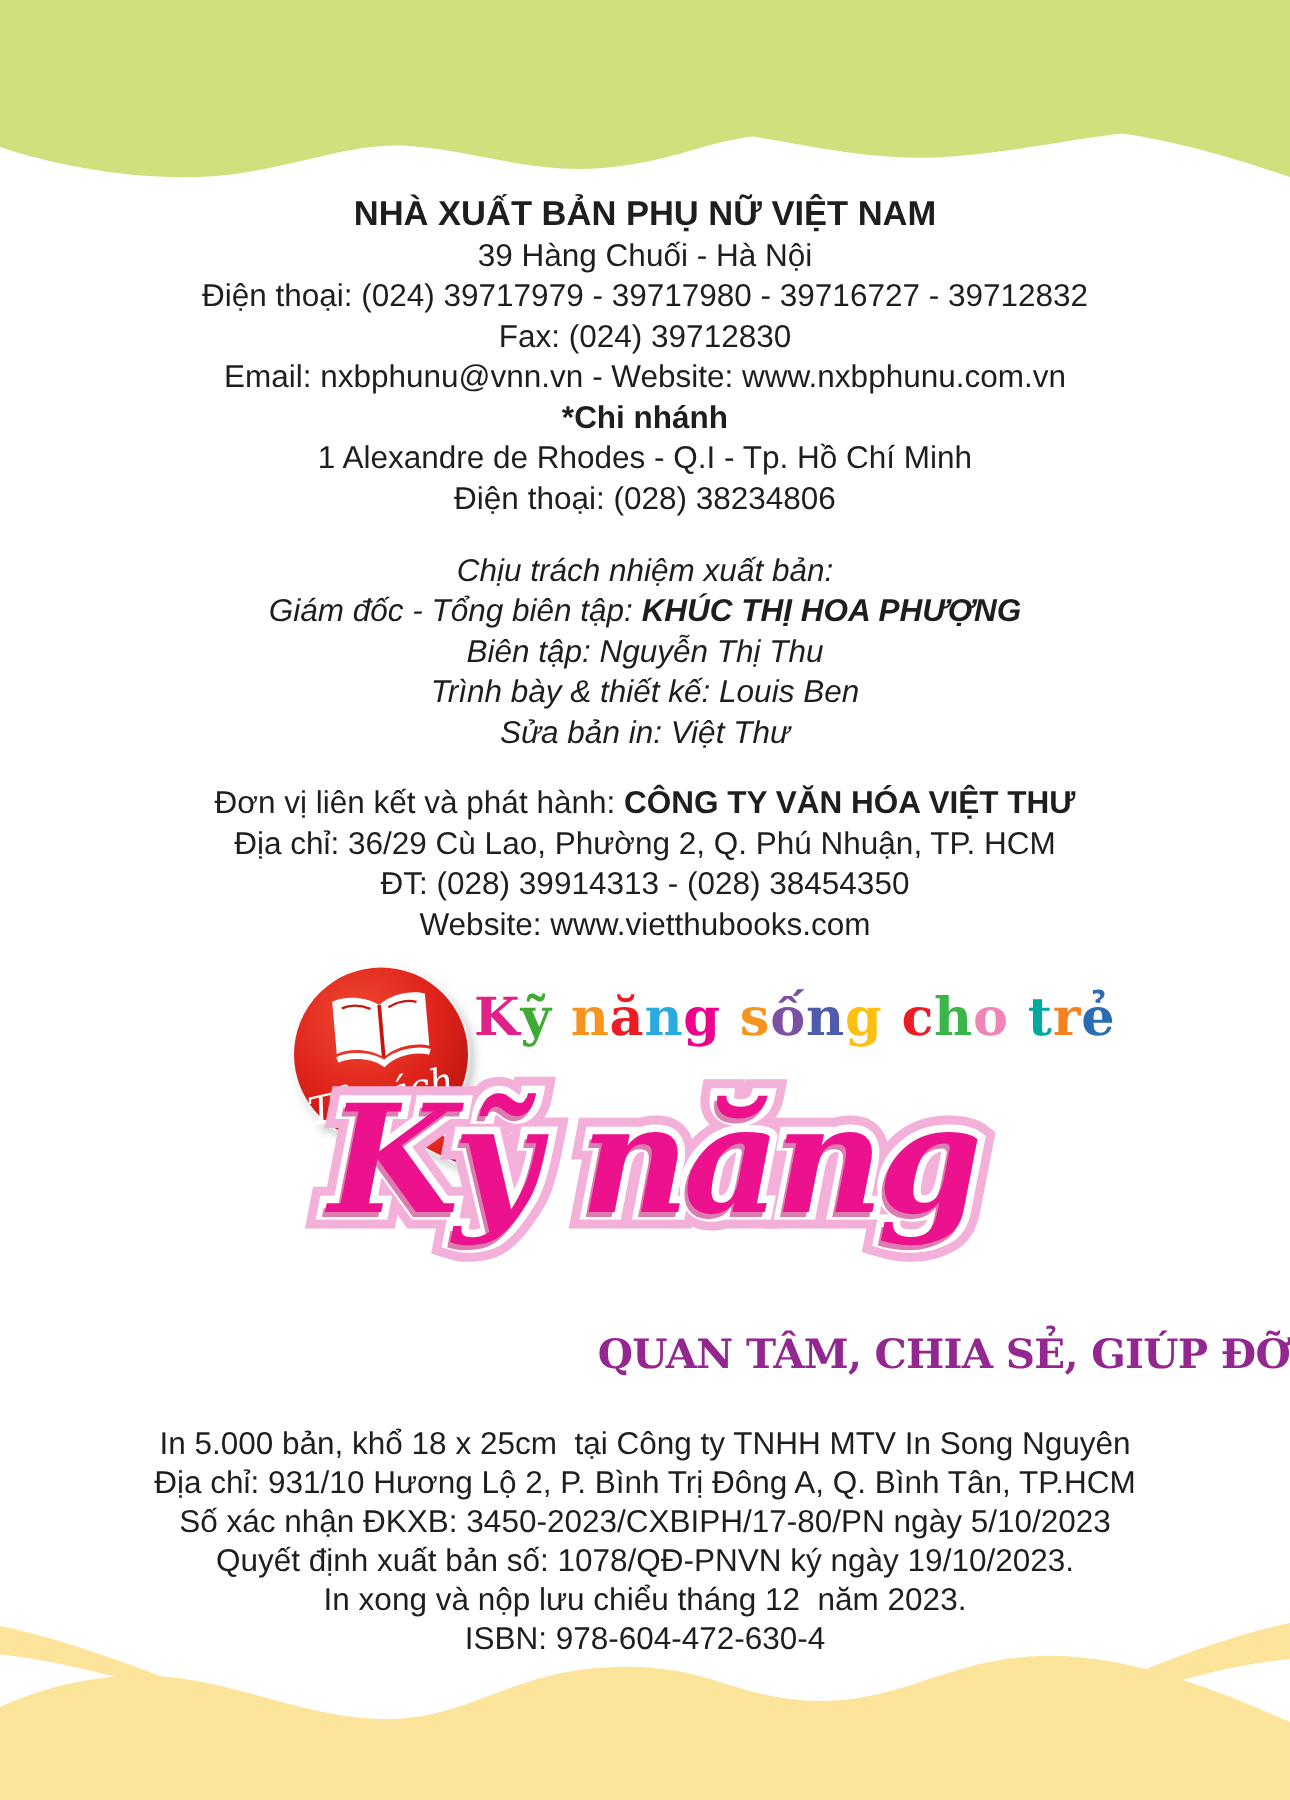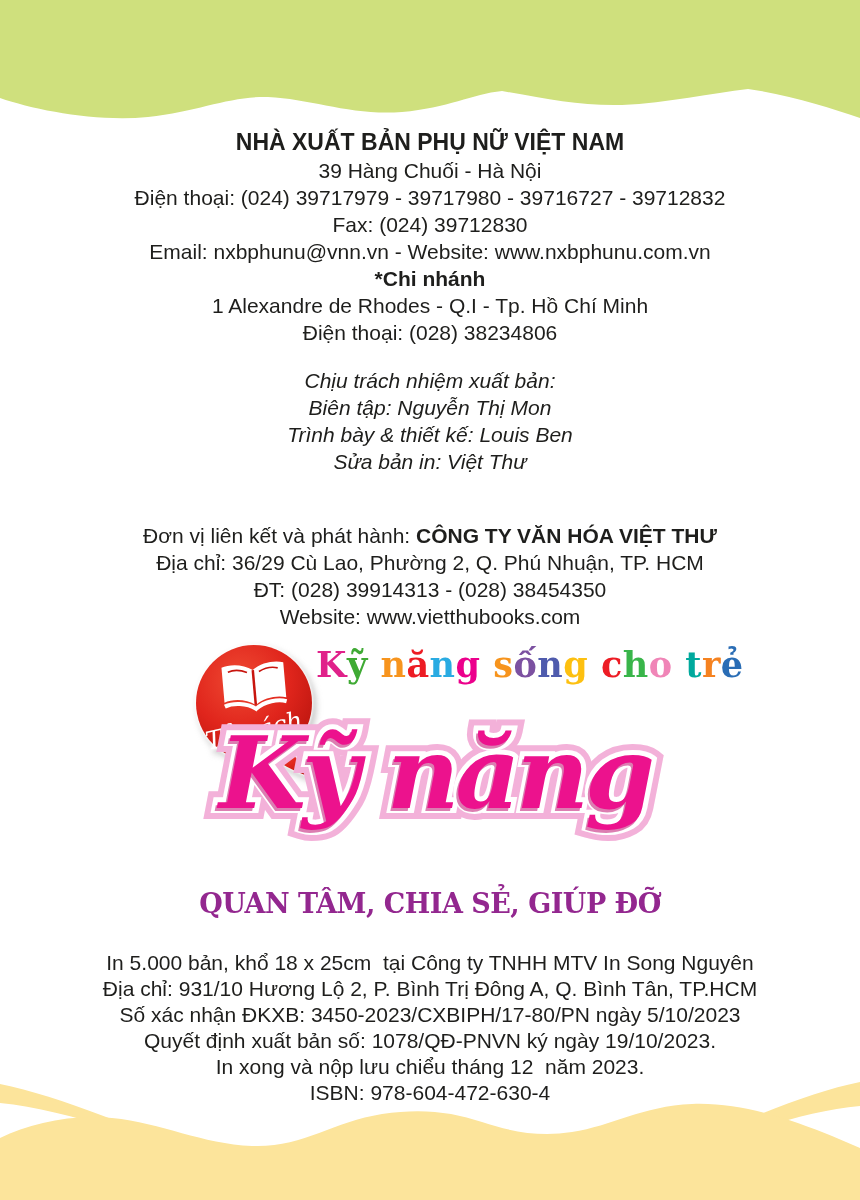--- a/index.html
+++ b/index.html
@@ -20,34 +20,34 @@
 
   .sec1 { top:127px; }
   .sec2 { top:367px;font-style:italic; }
   .sec3 { top:522px; }
   .sec4 { top:950px; }
 
   
   .badge-svg { position:absolute; left:190px; top:640px;
     filter: drop-shadow(0 0 1.5px #fff) drop-shadow(0 0 1px #fff) drop-shadow(3px 4px 3px rgba(110,110,110,.4)); }
   .tagline {
-    position:absolute; left:316px; top:644px; white-space:pre;
+    position:absolute; left:316px; top:658px; white-space:pre;
     font-family:"DejaVu Serif", serif; font-weight:bold; font-size:35px; letter-spacing:0.5px;
   }
   .script-wrap { position:absolute; left:0; right:0; top:714px; height:175px; }
   .script-layer {
     position:absolute; left:0; right:0; top:0; text-align:center;
     font-family:"DejaVu Serif", serif; font-style:italic; font-weight:bold;
     font-size:100px; letter-spacing:-4px; white-space:pre;padding-left:10px;
   }
   .script-layer.l1 { -webkit-text-stroke:22px #f3b1d9; color:#f3b1d9; }
   .script-layer.l2 { -webkit-text-stroke:10px #ffffff; color:#ffffff; }
   .script-layer.l3 { color:#ec128d; text-shadow:-2px 3px 0 rgba(192,19,113,.55); }
   .subtitle {
-    position:absolute; left:0; right:0; top:888px; text-align:center;
+    position:absolute; left:0; right:0; top:888px; text-align:right;
     font-family:"DejaVu Serif", serif; font-weight:bold; font-size:27px;
     letter-spacing:-0.5px; color:#93278f; white-space:pre;
   }
 </style>
 </head>
 <body>
 
 <div class="page">
 
   <svg class="wave top" width="860" height="125" viewBox="0 0 860 125" preserveAspectRatio="none">
@@ -63,21 +63,22 @@
     <div class="txtline">Điện thoại: (024) 39717979 - 39717980 - 39716727 - 39712832</div>
     <div class="txtline">Fax: (024) 39712830</div>
     <div class="txtline">Email: nxbphunu@vnn.vn - Website: www.nxbphunu.com.vn</div>
     <div class="txtline bold">*Chi nhánh</div>
     <div class="txtline">1 Alexandre de Rhodes - Q.I - Tp. Hồ Chí Minh</div>
     <div class="txtline">Điện thoại: (028) 38234806</div>
   </div>
 
   <div class="sec sec2">
     <div class="txtline">Chịu trách nhiệm xuất bản:</div>
-    <div class="txtline">Biên tập: Nguyễn Thị Mon</div>
+    <div class="txtline"><span>Giám đốc - Tổng biên tập: </span><span class="bold">KHÚC THỊ HOA PHƯỢNG</span></div>
+    <div class="txtline">Biên tập: Nguyễn Thị Thu</div>
     <div class="txtline">Trình bày &amp; thiết kế: Louis Ben</div>
     <div class="txtline">Sửa bản in: Việt Thư</div>
   </div>
 
   <div class="sec sec3">
     <div class="txtline"><span>Đơn vị liên kết và phát hành: </span><span class="bold">CÔNG TY VĂN HÓA VIỆT THƯ</span></div>
     <div class="txtline">Địa chỉ: 36/29 Cù Lao, Phường 2, Q. Phú Nhuận, TP. HCM</div>
     <div class="txtline">ĐT: (028) 39914313 - (028) 38454350</div>
     <div class="txtline">Website: www.vietthubooks.com</div>
   </div>

